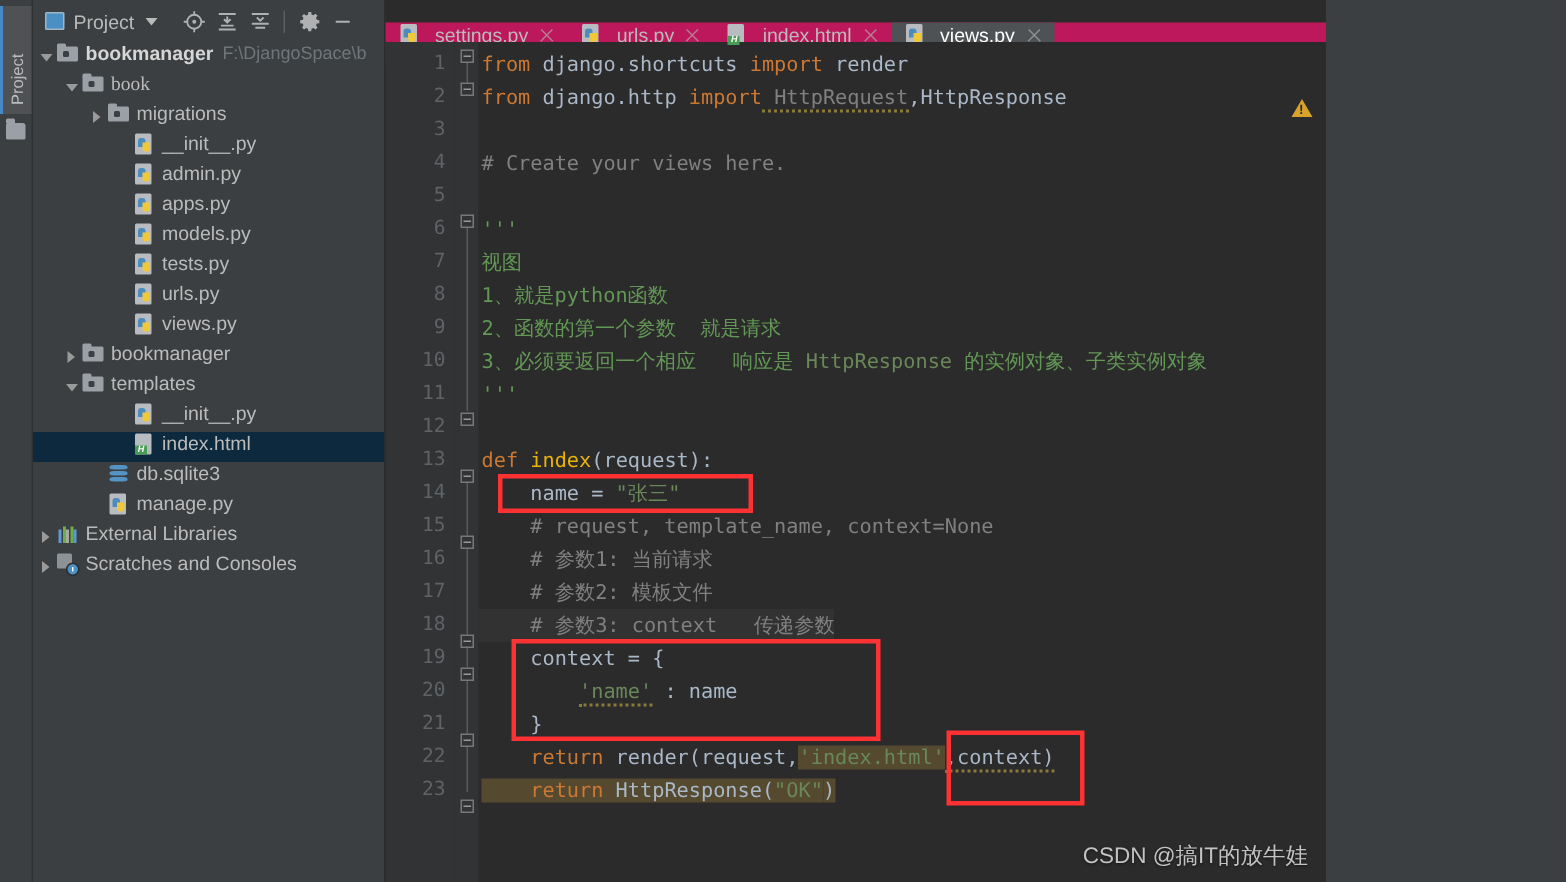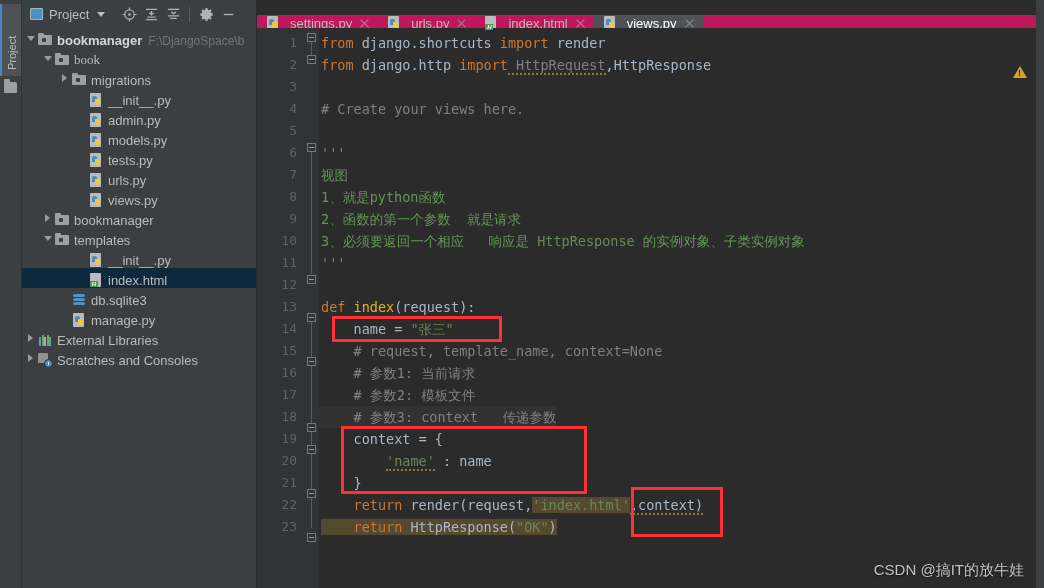--- a/index.html
+++ b/index.html
@@ -2,21 +2,21 @@
 <html><head>
 <meta charset="utf-8">
 <style>
   html, body {
     margin: 0; padding: 0;
     background: #3c3f41;
     font-family: "Liberation Sans", sans-serif;
   }
   #app {
     position: relative;
-    width: 1036px; height: 588px;
+    width: 884px; height: 588px;
     overflow: hidden;
     background: #3c3f41;
     user-select: none;
   }
 
   
   .toolstrip {
     position: absolute; left: 0; top: 0; width: 21px; height: 588px;
     background: #3c3f41;
     border-right: 1px solid #2e3133;
@@ -79,21 +79,21 @@
   .toolbtns { display: flex; align-items: center; gap: 2px; margin-left: 10px; }
   .tbtn {
     width: 20px; height: 20px; display: flex; align-items: center;
     justify-content: center; cursor: pointer; border-radius: 2px;
   }
   .sep-v { width: 1px; height: 15px; background: #5a5d5f; margin: 0 4px; }
 
   
   .tree { font-size: 13px; color: #bbbbbb; }
   .trow {
-    height: 20px; display: flex; align-items: flex-end;
+    height: 20px; display: flex; align-items: flex-start;
     white-space: nowrap; cursor: default; position: relative;
   }
   .trow.selected { background: #0d293e; }
   .twist {
     width: 13px; height: 20px; display: flex; align-items: center;
     justify-content: center; flex: 0 0 13px;
   }
   .tw-r { width: 0; height: 0; border-top: 4px solid transparent;
           border-bottom: 4px solid transparent; border-left: 5px solid #9a9a9a; }
   .tw-d { width: 0; height: 0; border-left: 4px solid transparent;
@@ -359,20 +359,28 @@
           </div>
           <span class="tlabel">__init__.py</span>
         </div>
         <div class="trow" style="padding-left: 53px;">
           <div class="twist"></div>
           <div class="ico py">
             <i class="pb"></i>
             <i class="py2"></i>
           </div>
           <span class="tlabel">admin.py</span>
+        </div>
+        <div class="trow" style="padding-left: 53px;">
+          <div class="twist"></div>
+          <div class="ico py">
+            <i class="pb"></i>
+            <i class="py2"></i>
+          </div>
+          <span class="tlabel">apps.py</span>
         </div>
         <div class="trow" style="padding-left: 53px;">
           <div class="twist"></div>
           <div class="ico py">
             <i class="pb"></i>
             <i class="py2"></i>
           </div>
           <span class="tlabel">models.py</span>
         </div>
         <div class="trow" style="padding-left: 53px;">

